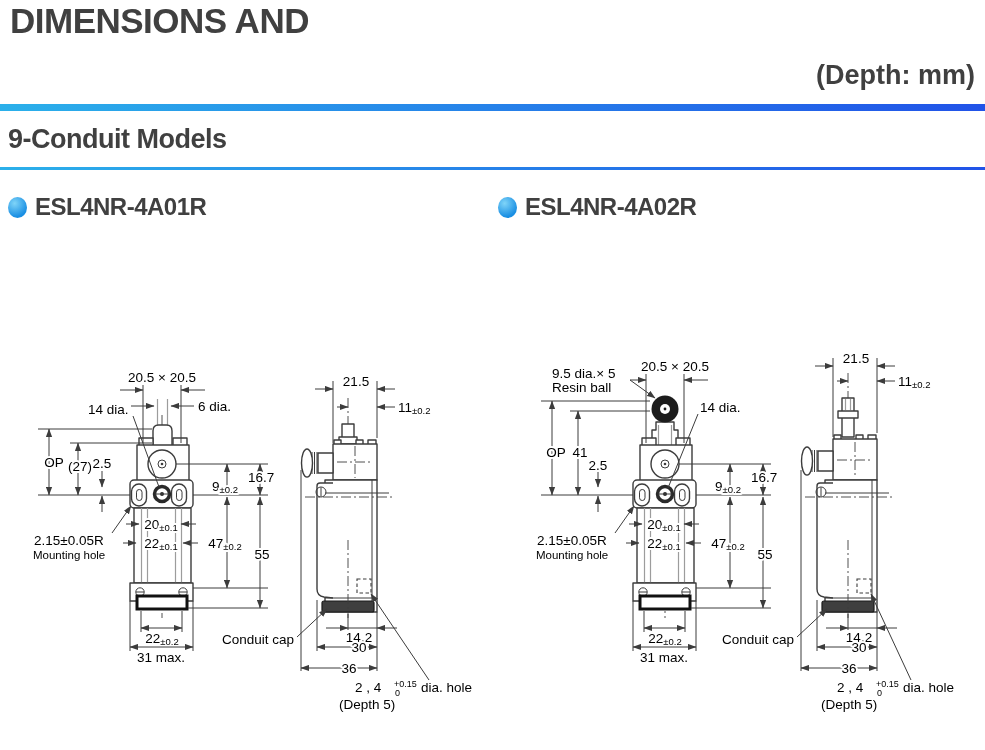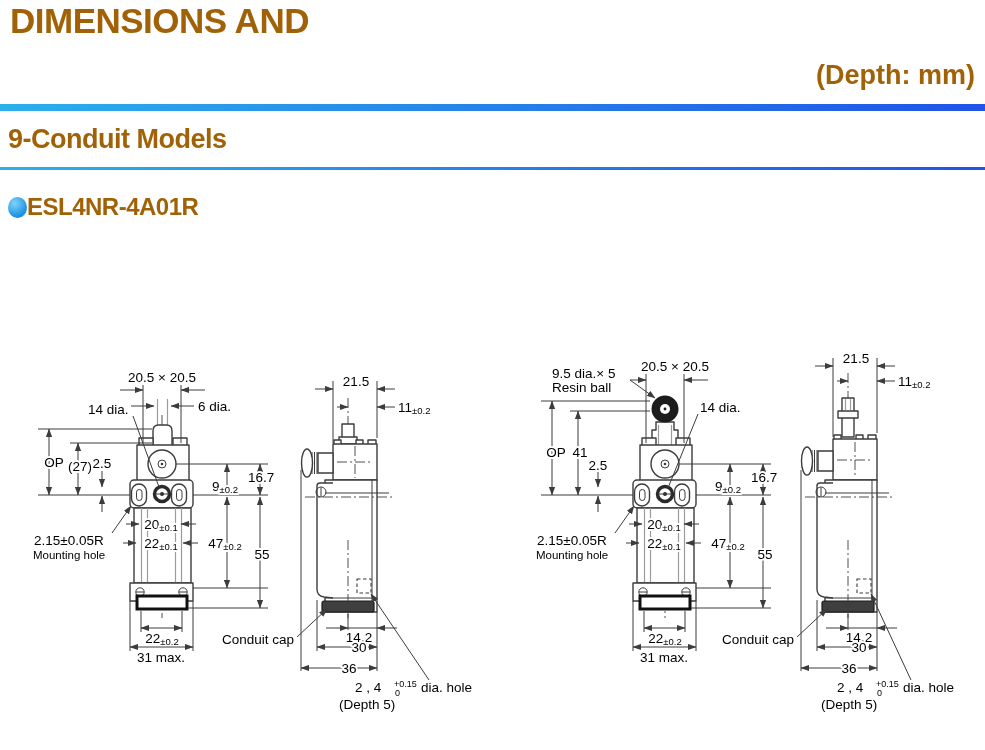--- a/index.html
+++ b/index.html
@@ -1,27 +1,27 @@
 <!DOCTYPE html>
 <html style="--c-accent_light: #2bb0ea; --c-accent_dark: #2153e8; --c-bullet: #1a8fe3;"><head>
 <meta charset="utf-8">
 <style>
   html,body{margin:0;padding:0;background:#fff;}
   #page{position:relative;width:985px;height:750px;background:#fff;overflow:hidden;
-        font-family:"Liberation Sans",sans-serif;color:#a16207;}
+        font-family:"Liberation Sans",sans-serif;color:#404040;}
   .title{position:absolute;left:10px;font-weight:bold;font-size:35px;letter-spacing:-0.5px;white-space:nowrap;}
   #title1{top:1px;}
   #title2{top:54px;}
   #unitNote{position:absolute;right:10px;top:60px;font-weight:bold;font-size:27px;}
   #barThick{position:absolute;left:0;top:104px;width:985px;height:7px;
             background:linear-gradient(to right,var(--c-accent_light),var(--c-accent_dark));}
   #sectionHeading{position:absolute;left:8px;top:124px;font-weight:bold;font-size:27px;letter-spacing:-0.5px;}
   #barThin{position:absolute;left:0;top:167px;width:985px;height:2.5px;
            background:linear-gradient(to right,var(--c-accent_light),var(--c-accent_dark));}
-  .model{position:absolute;top:193px;display:flex;align-items:center;}
+  .model{position:absolute;top:193px;display:flex;align-items:center;gap:8px;}
   #model1{left:8px;} #model2{left:498px;}
   .dot{width:19px;height:21px;border-radius:50%;
        background:radial-gradient(circle at 35% 30%,#7fd4f8,var(--c-bullet) 70%);}
   .model .name{font-weight:bold;font-size:24px;letter-spacing:-0.5px;}
   
   svg{position:absolute;left:0;top:345px;}
   .olw{fill:#fff;stroke:#3c3c3c;stroke-width:1.4;stroke-linejoin:round;}
   .tn{fill:none;stroke:#3c3c3c;stroke-width:1;}
   .gray{fill:none;stroke:#9c9c9c;stroke-width:1.2;}
   .cl{fill:none;stroke:#3c3c3c;stroke-width:0.9;stroke-dasharray:10 3 2 3;}
@@ -43,20 +43,24 @@
   <div class="title" id="title1">DIMENSIONS AND</div>
   <div id="unitNote">(Depth: mm)</div>
   <div id="barThick"></div>
   <div id="sectionHeading">9-Conduit Models</div>
   <div id="barThin"></div>
 
   <div class="model" id="model1">
     <div class="dot"></div>
     <div class="name">ESL4NR-4A01R</div>
   </div>
+  <div class="model" id="model2">
+    <div class="dot"></div>
+    <div class="name">ESL4NR-4A02R</div>
+  </div>
 
   <svg width="985" height="405" viewBox="0 345 985 405">
     <defs>
       <marker id="aE" markerWidth="9" markerHeight="7" refX="8" refY="3.5" orient="auto" markerUnits="userSpaceOnUse">
           <path d="M0,0.4 L8.5,3.5 L0,6.6 Z" fill="#3c3c3c"></path>
         </marker>
       <marker id="aS" markerWidth="9" markerHeight="7" refX="0.5" refY="3.5" orient="auto" markerUnits="userSpaceOnUse">
           <path d="M8.5,0.4 L0,3.5 L8.5,6.6 Z" fill="#3c3c3c"></path>
         </marker>
     </defs>

